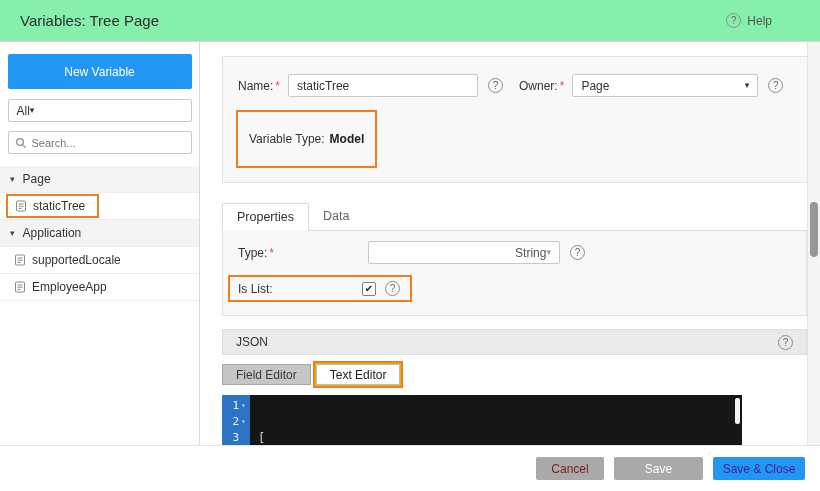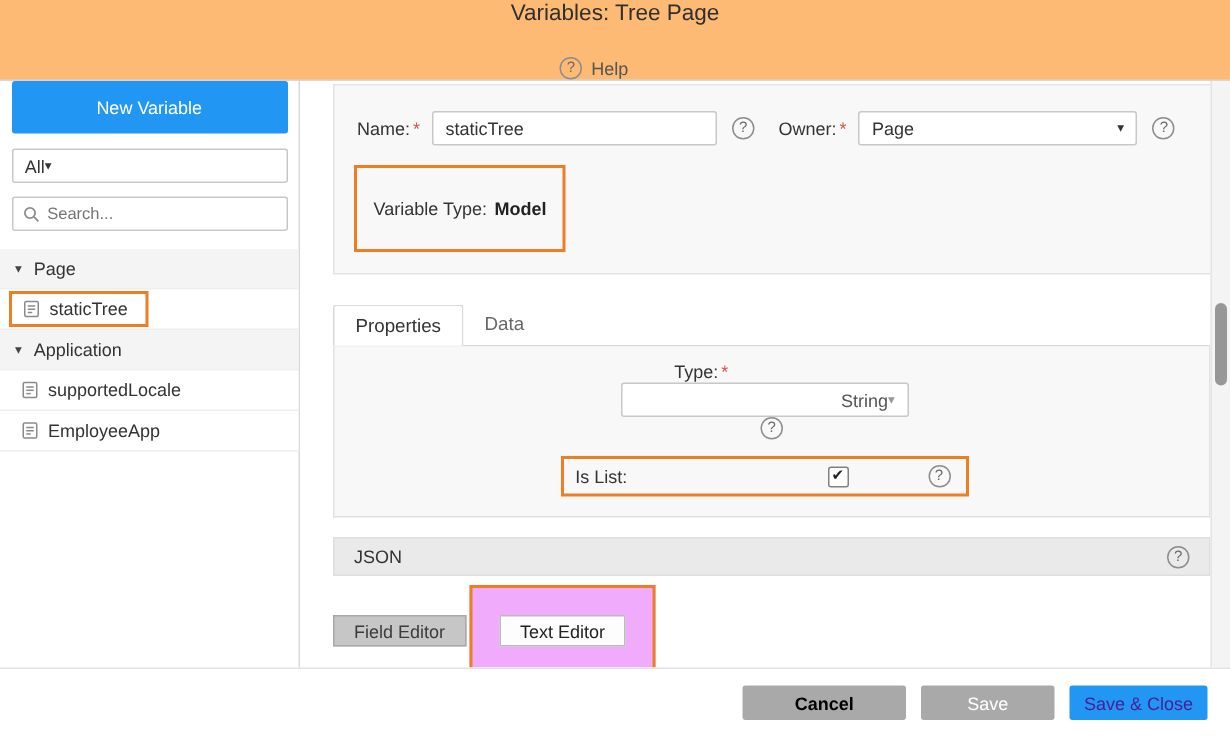--- a/index.html
+++ b/index.html
@@ -1,23 +1,23 @@
 <!DOCTYPE html>
 <html><head>
 <meta charset="utf-8">
 <style>
   * { margin:0; padding:0; box-sizing:border-box; }
   html,body { width:820px; height:491px; }
   body { font-family:"Liberation Sans", sans-serif; background:#fff; font-size:12px; color:#333; }
   .app { position:relative; width:820px; height:491px; background:#fff; overflow:hidden; }
 
   
-  .topbar { position:absolute; top:0; left:0; right:0; height:54px; background:#fdba74;
+  .topbar { position:absolute; top:0; left:0; right:0; height:42px; background:#86efac;
             border-bottom:1px solid #d6d6d6; display:flex; align-items:center;
-            justify-content:space-between; padding:0 20px; z-index:5;flex-direction:column; }
+            justify-content:space-between; padding:0 20px; z-index:5; }
   .topbar h1 { font-size:15px; font-weight:500; color:#2f2f2f; }
   .help-link { display:flex; align-items:center; gap:6px; font-size:12px; color:#555; cursor:pointer; margin-right:28px; }
   .help-icon { width:15px; height:15px; min-width:15px; border:1px solid #8d8d8d; border-radius:50%;
                color:#6a6a6a; font-size:10px; line-height:13px; text-align:center; display:inline-block;
                background:#fff0; }
 
   
   .bodywrap { position:absolute; top:42px; bottom:46px; left:0; right:0; display:flex; }
 
   
@@ -59,37 +59,37 @@
   .form-row2 { margin-top:13px; }
   .vt-ann { display:inline-flex; align-items:center; padding:20px 11px; margin-left:-2px; background:#f8f8f8; }
   .vt-ann b { margin-left:5px; color:#222; }
 
   .tabs { width:585px; display:flex; border-bottom:1px solid #d9d9d9; margin-top:20px; }
   .tab { padding:6px 14px; font-size:12.5px; color:#666; cursor:pointer; }
   .tab.active { background:#fff; border:1px solid #d9d9d9; border-bottom:1px solid #f8f8f8;
                 margin-bottom:-1px; color:#333; border-radius:2px 2px 0 0; }
 
   .props-card { width:585px; background:#f8f8f8; border:1px solid #e2e2e2; border-top:none; padding:10px 15px 13px; }
-  .prop-row { display:flex; align-items:center;flex-direction:column; }
+  .prop-row { display:flex; align-items:center; }
   .p-label { width:130px; white-space:nowrap; }
   .dd-type { width:192px; color:#555;justify-content:flex-end; }
   .islist-row { margin-top:11px; }
-  .islist-ann { display:inline-flex; align-items:center; padding:4px 10px 4px 8px; margin-left:-10px; background:#f8f8f8;gap:44px; }
+  .islist-ann { display:inline-flex; align-items:center; padding:4px 10px 4px 8px; margin-left:-10px; background:#f8f8f8; }
   .islist-ann .p-label { width:124px; }
   .checkbox { width:14px; height:14px; border:1px solid #808080; border-radius:2px; background:#fff;
               display:inline-flex; align-items:center; justify-content:center; margin-right:9px; cursor:pointer; }
   .check { font-size:10px; color:#222; line-height:1; }
 
   .json-header { width:585px; height:26px; margin-top:13px; background:#eaeaea; border:1px solid #dedede;
                  display:flex; align-items:center; justify-content:space-between; padding:0 13px; color:#333; }
   .editor-tabs { margin-top:6px; display:flex; align-items:center; }
   .etab { height:21px; padding:0 13px; font-size:12px; font-family:inherit; cursor:pointer; }
   .etab.field { background:#c6c6c6; border:1px solid #a8a8a8; color:#3b3b3b; }
   .etab.text { background:#fdfdfd; border:1px solid #bbb; color:#222; }
-  .etab-ann { display:inline-flex; padding:18px; margin-left:2px; background:#f0abfc; }
+  .etab-ann { display:inline-flex; padding:1px; margin-left:2px; background:#eab308; }
 
   .code-editor { position:relative; margin-top:7px; width:520px; height:86px; background:#161616;
                  display:flex; overflow:hidden; font-family:"DejaVu Sans Mono", monospace;
                  font-size:12px; line-height:16px; }
   .gutter { width:28px; min-width:28px; background:#2d74c4; padding-top:3px; }
   .gline { height:16px; display:flex; align-items:center; justify-content:flex-end; padding-right:2px; }
   .gnum { font-size:11px; color:#eaf3fd; }
   .fold { width:9px; font-size:8px; color:#a7cdf2; text-align:center; }
   .code { padding:3px 0 0 8px; white-space:pre; color:#d7d7d7; flex:1; }
   .cline { height:16px; }
@@ -97,21 +97,21 @@
   .ed-scroll { position:absolute; top:3px; right:2px; width:5px; height:26px; background:#f1f1f1; border-radius:2px; }
 
   
   .main-scroll { width:13px; min-width:13px; background:#f4f4f4; border-left:1px solid #e4e4e4; position:relative; }
   .main-thumb { position:absolute; top:160px; left:2px; width:8px; height:55px; background:#979797; border-radius:4px; }
 
   
   .footer { position:absolute; left:0; right:0; bottom:0; height:46px; background:#fff;
             border-top:1px solid #e2e2e2; display:flex; align-items:center; justify-content:flex-end;
             gap:10px; padding-right:15px; z-index:5; }
-  .btn-cancel { width:109px; height:23px; background:#a9a9a9; color:#000000;font-weight:bold; }
+  .btn-cancel { width:68px; height:23px; background:#a9a9a9; color:#7f1d1d; }
   .btn-save { width:89px; height:23px; background:#a9a9a9; color:#fff; }
   .btn-saveclose { width:92px; height:23px; background:#2196f3; color:#4c1d95; }
 </style>
 </head>
 <body>
 
 <div class="app">
 
   <header class="topbar">
     <h1>Variables: Tree Page</h1>

